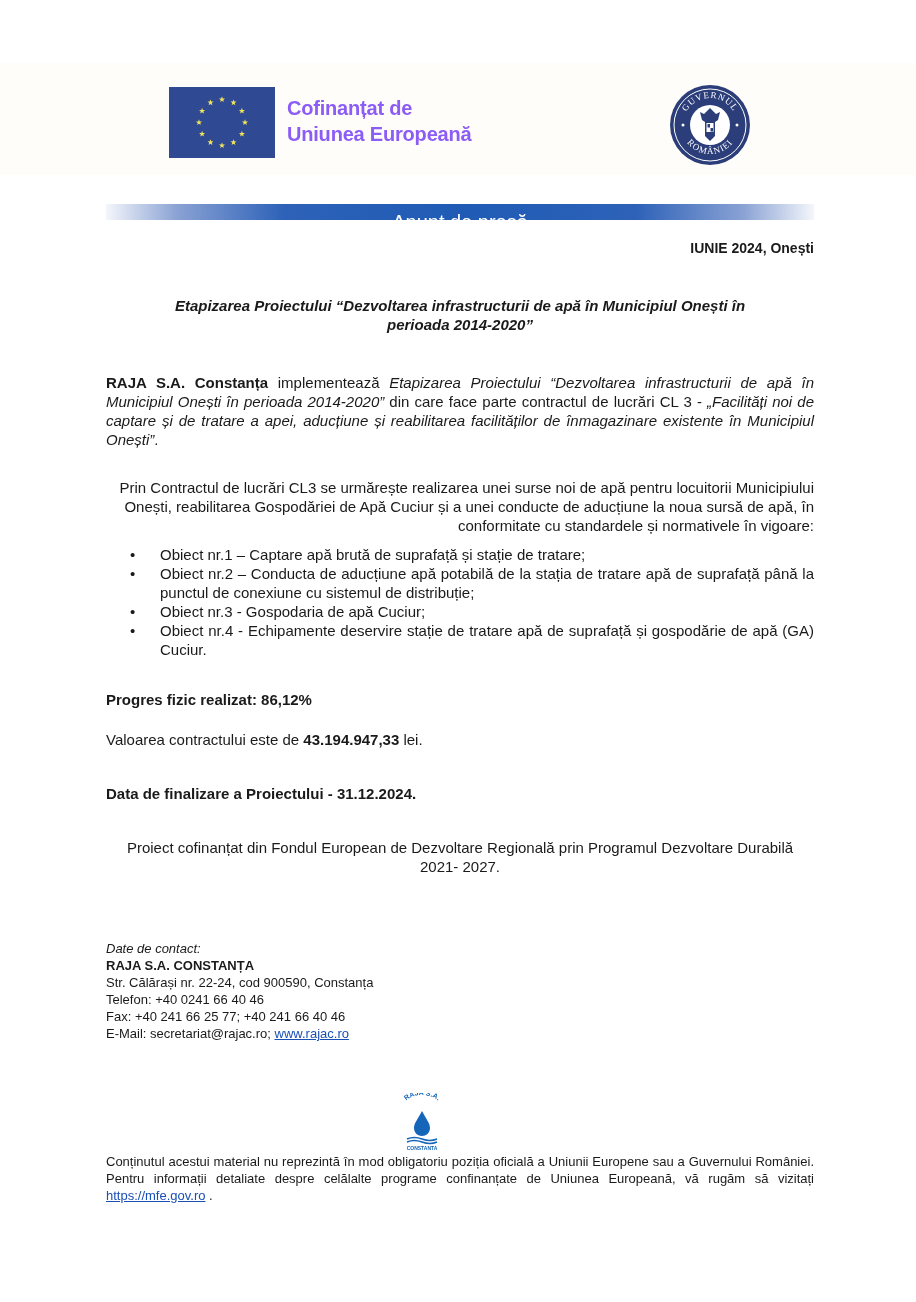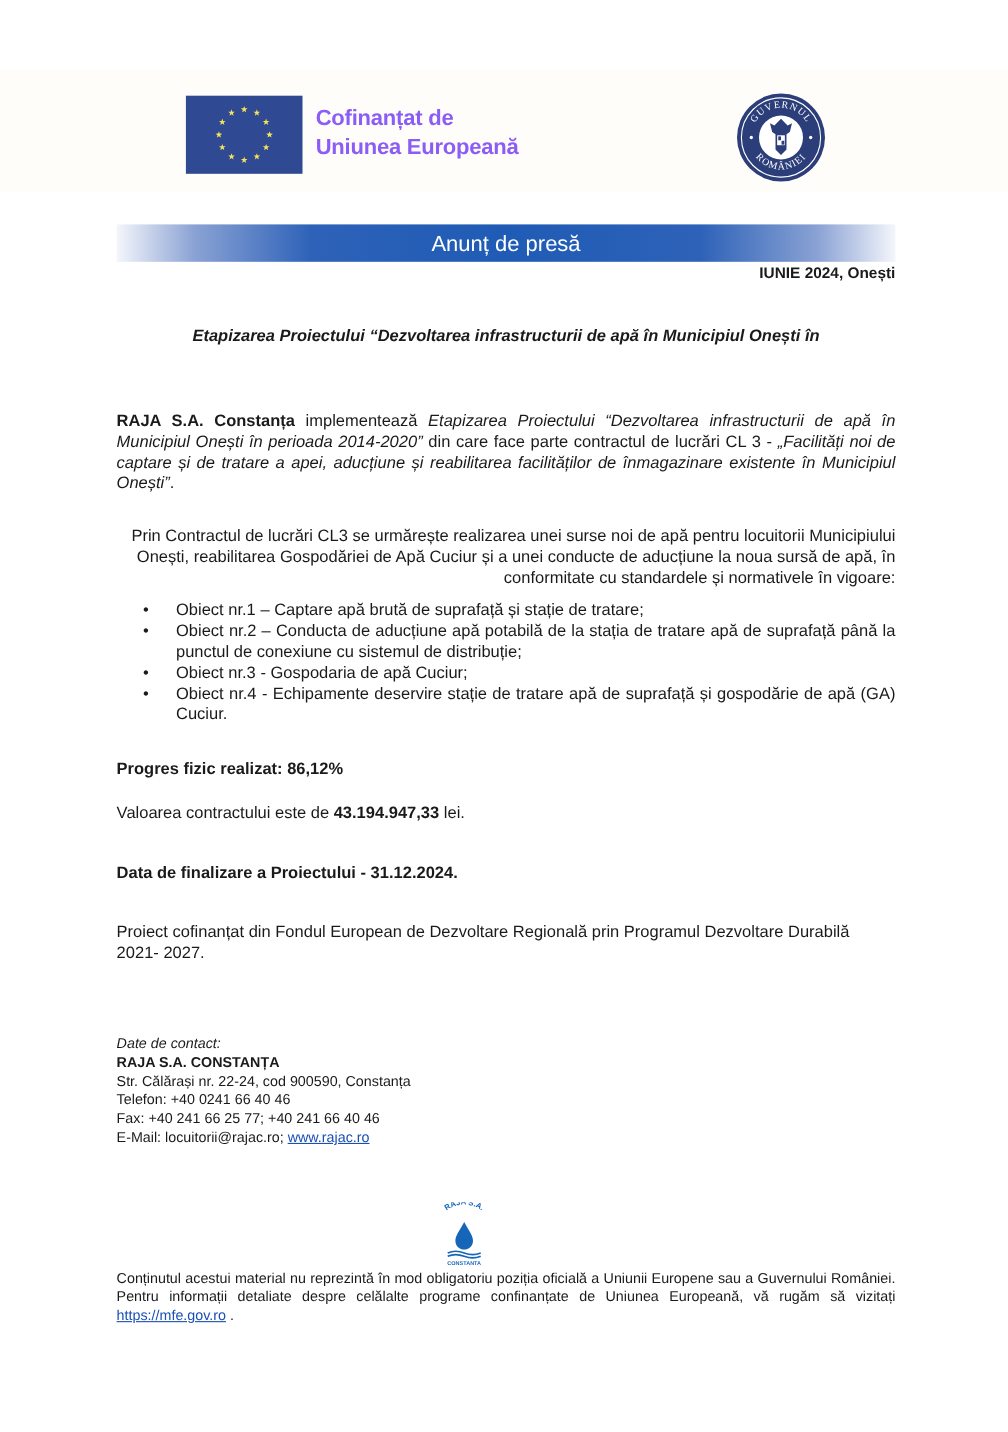--- a/index.html
+++ b/index.html
@@ -14,21 +14,21 @@
   .eu-flag {
     position: absolute; left: 169px; top: 87px; width: 106px; height: 71px;
     background: #2f4a92;
   }
   .eu-text {
     position: absolute; left: 287px; top: 95px; color: #8b5cf6;
     font-size: 20px; font-weight: bold; line-height: 26px; letter-spacing: -0.2px;
   }
   .gov-seal { position: absolute; left: 669px; top: 84px; width: 82px; height: 82px; }
   .banner {
-    position: absolute; left: 106px; top: 204px; width: 708px; height: 34px;
+    position: absolute; left: 106px; top: 204px; width: 708px; height: 16px;
     background: linear-gradient(to right, #f4f6fb 0%, #8aa2d4 10%, #2e62b8 25%, #1f5bb5 50%, #2e62b8 75%, #8aa2d4 90%, #f4f6fb 100%);
   }
   .banner-title {
     position: absolute; left: 0; right: 0; top: 6px; text-align: center;
     color: #ffffff; font-size: 20px; line-height: 24px;
   }
   .dateline {
     position: absolute; right: 102px; top: 240px; font-size: 14px; font-weight: bold; margin-left: 12px;
   }
   .doc-title {
@@ -43,21 +43,21 @@
   .p-contract { top: 478px; text-align: right; }
   .obj-list {
     position: absolute; left: 130px; width: 684px; top: 545px; margin: 0; padding: 0;
     list-style: none; font-size: 15px; line-height: 19px;
   }
   .obj-list li { position: relative; padding-left: 30px; text-align: justify; }
   .obj-list li .bullet { position: absolute; left: 0; top: 0; }
   .progress { position: absolute; left: 106px; top: 691px; font-size: 15px; font-weight: bold; }
   .value { position: absolute; left: 106px; top: 731px; font-size: 15px; }
   .end-date { position: absolute; left: 106px; top: 785px; font-size: 15px; font-weight: bold; }
-  .p-cofin { top: 838px; text-align: left; }
+  .p-cofin { top: 838px; text-align: center; }
   .contact {
     position: absolute; left: 106px; top: 913px; font-size: 13px; line-height: 17px;
   }
   .contact .label { font-style: italic; margin-top: 27px; }
   .contact .org { font-weight: bold; }
   a.link { color: #1a4fb5; text-decoration: underline; }
   .raja-logo { position: absolute; left: 390px; top: 1093px; width: 64px; height: 60px; }
   .disclaimer {
     position: absolute; left: 106px; width: 708px; top: 1153px; font-size: 13px; line-height: 17px;
     text-align: justify;
@@ -115,20 +115,21 @@
 </div>
 
 <div class="banner">
   <div class="banner-title">Anunț de presă</div>
 </div>
 
 <div class="dateline">IUNIE 2024, Onești</div>
 
 <div class="doc-title">
   <div>Etapizarea Proiectului “Dezvoltarea infrastructurii de apă în Municipiul Onești în</div>
+  <div>perioada 2014-2020”</div>
 </div>
 
 <div class="para p-intro"><b>RAJA S.A. Constanța</b><span> implementează  </span><i>Etapizarea Proiectului “Dezvoltarea infrastructurii de apă în Municipiul Onești în perioada 2014-2020”</i><span> din care face parte contractul de lucrări CL 3 - </span><i>„Facilități noi de captare și de tratare a apei, aducțiune și reabilitarea facilităților de înmagazinare existente în Municipiul Onești”</i><span>.</span></div>
 
 <div class="para p-contract">Prin Contractul de lucrări CL3 se urmărește realizarea unei surse noi de apă pentru locuitorii Municipiului Onești, reabilitarea Gospodăriei de Apă Cuciur și a unei conducte de aducțiune la noua sursă de apă, în conformitate cu standardele și normativele în vigoare:</div>
 
 <ul class="obj-list">
   <li><span class="bullet">•</span><span>Obiect nr.1 – Captare apă brută de suprafață și stație de tratare;</span></li>
   <li><span class="bullet">•</span><span>Obiect nr.2 – Conducta de aducțiune apă potabilă de la stația de tratare apă de suprafață până la punctul de conexiune cu sistemul de distribuție;</span></li>
   <li><span class="bullet">•</span><span>Obiect nr.3 - Gospodaria de apă Cuciur;</span></li>
@@ -142,21 +143,21 @@
 <div class="end-date"><span>Data de finalizare a Proiectului - </span><span>31.12.2024.</span></div>
 
 <div class="para p-cofin">Proiect cofinanțat din Fondul European de Dezvoltare Regională prin Programul Dezvoltare Durabilă   2021- 2027.</div>
 
 <div class="contact">
   <div class="label">Date de contact:</div>
   <div class="org">RAJA S.A. CONSTANȚA</div>
   <div>Str. Călărași nr. 22-24, cod 900590, Constanța</div>
   <div>Telefon: +40 0241 66 40 46</div>
   <div>Fax: +40 241 66 25 77; +40 241 66 40 46</div>
-  <div><span>E-Mail: locuitorii@rajac.ro; </span><a class="link" href="#">www.rajac.ro</a></div>
+  <div><span>E-Mail: secretariat@rajac.ro; </span><a class="link" href="#">www.rajac.ro</a></div>
 </div>
 
 <div class="raja-logo">
   <svg width="64" height="60" viewBox="0 0 64 60">
     <defs>
         <path id="rajaArc" d="M 10 20 A 22 18 0 0 1 54 20"></path>
       </defs>
     <text font-size="7" font-weight="bold" fill="#1565b8" font-family="Liberation Sans, sans-serif">
       <textPath href="#rajaArc" startOffset="50%" text-anchor="middle">RAJA S.A.</textPath>
     </text>

